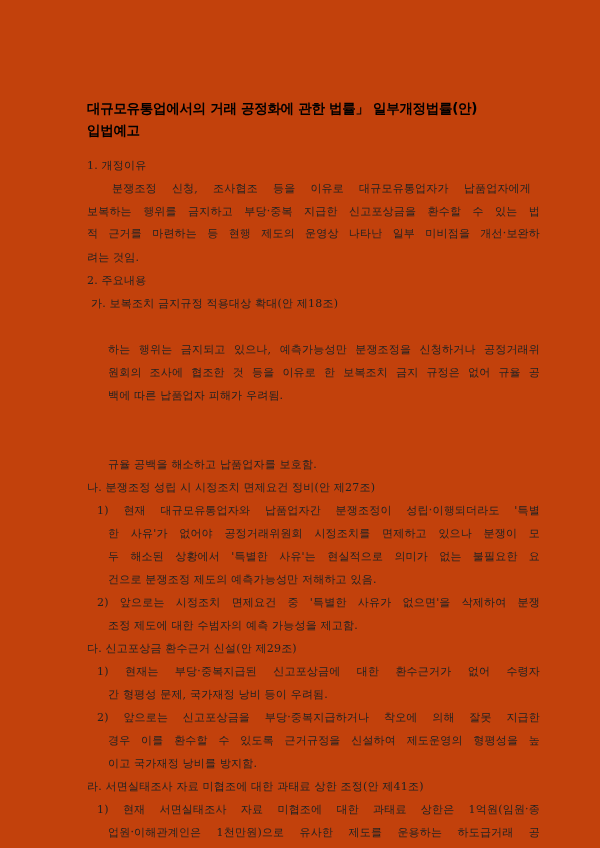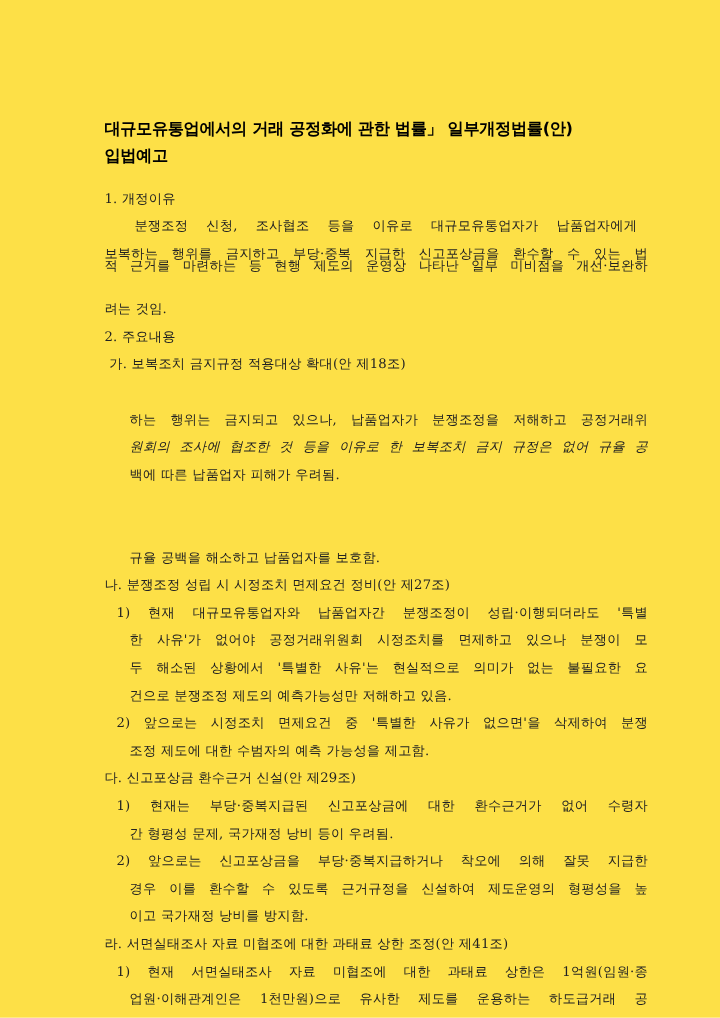--- a/index.html
+++ b/index.html
@@ -12,21 +12,21 @@
       height: 848px;
       position: relative;
       overflow: hidden;
       font-family: "DejaVu Serif", "Liberation Serif", serif;
       color: #1a1a1a;
     }
     .page {
       position: absolute;
       left: 0; top: 0;
       width: 600px; height: 848px;
-      background: #fde047;
+      background: #c2410c;
     }
     .title {
       position: absolute;
       left: 87px;
       top: 97px;
       width: 460px;
       font-family: "DejaVu Sans", "Liberation Sans", sans-serif;
       font-weight: bold;
       font-size: 13.5px;
       line-height: 22px;
@@ -53,28 +53,28 @@
 <div class="page">
 
   <div class="title">
     <div>대규모유통업에서의 거래 공정화에 관한 법률」 일부개정법률(안)</div>
     <div>입법예고</div>
   </div>
 
   <div class="line" style="left:87px; top:158px;">1. 개정이유</div>
   <div class="line justify" style="left:112px; top:181px; width:419px;">분쟁조정 신청, 조사협조 등을 이유로 대규모유통업자가 납품업자에게</div>
   <div class="line justify" style="left:87px; top:204px; width:453px;">보복하는 행위를 금지하고 부당·중복 지급한 신고포상금을 환수할 수 있는 법</div>
-  <div class="line justify" style="left:87px; top:214px; width:453px;">적 근거를 마련하는 등 현행 제도의 운영상 나타난 일부 미비점을 개선·보완하</div>
+  <div class="line justify" style="left:87px; top:226px; width:453px;">적 근거를 마련하는 등 현행 제도의 운영상 나타난 일부 미비점을 개선·보완하</div>
   <div class="line" style="left:87px; top:250px;">려는 것임.</div>
 
   <div class="line" style="left:87px; top:273px;">2. 주요내용</div>
 
   <div class="line" style="left:91px; top:296px;">가. 보복조치 금지규정 적용대상 확대(안 제18조)</div>
-  <div class="line justify" style="left:108px; top:342px; width:432px;">하는 행위는 금지되고 있으나, 납품업자가 분쟁조정을 저해하고 공정거래위</div>
-  <div class="line justify" style="left:108px; top:365px; width:432px;font-style:italic;">원회의 조사에 협조한 것 등을 이유로 한 보복조치 금지 규정은 없어 규율 공</div>
+  <div class="line justify" style="left:108px; top:342px; width:432px;">하는 행위는 금지되고 있으나, 예측가능성만 분쟁조정을 신청하거나 공정거래위</div>
+  <div class="line justify" style="left:108px; top:365px; width:432px;">원회의 조사에 협조한 것 등을 이유로 한 보복조치 금지 규정은 없어 규율 공</div>
   <div class="line" style="left:108px; top:388px;">백에 따른 납품업자 피해가 우려됨.</div>
   <div class="line" style="left:108px; top:457px;">규율 공백을 해소하고 납품업자를 보호함.</div>
 
   <div class="line" style="left:87px; top:480px;">나. 분쟁조정 성립 시 시정조치 면제요건 정비(안 제27조)</div>
   <div class="line justify" style="left:97px; top:503px; width:443px;">1) 현재 대규모유통업자와 납품업자간 분쟁조정이 성립·이행되더라도 '특별</div>
   <div class="line justify" style="left:108px; top:526px; width:432px;">한 사유'가 없어야 공정거래위원회 시정조치를 면제하고 있으나 분쟁이 모</div>
   <div class="line justify" style="left:108px; top:549px; width:432px;">두 해소된 상황에서 '특별한 사유'는 현실적으로 의미가 없는 불필요한 요</div>
   <div class="line" style="left:108px; top:572px;">건으로 분쟁조정 제도의 예측가능성만 저해하고 있음.</div>
   <div class="line justify" style="left:97px; top:595px; width:443px;">2) 앞으로는 시정조치 면제요건 중 '특별한 사유가 없으면'을 삭제하여 분쟁</div>
   <div class="line" style="left:108px; top:618px;">조정 제도에 대한 수범자의 예측 가능성을 제고함.</div>

